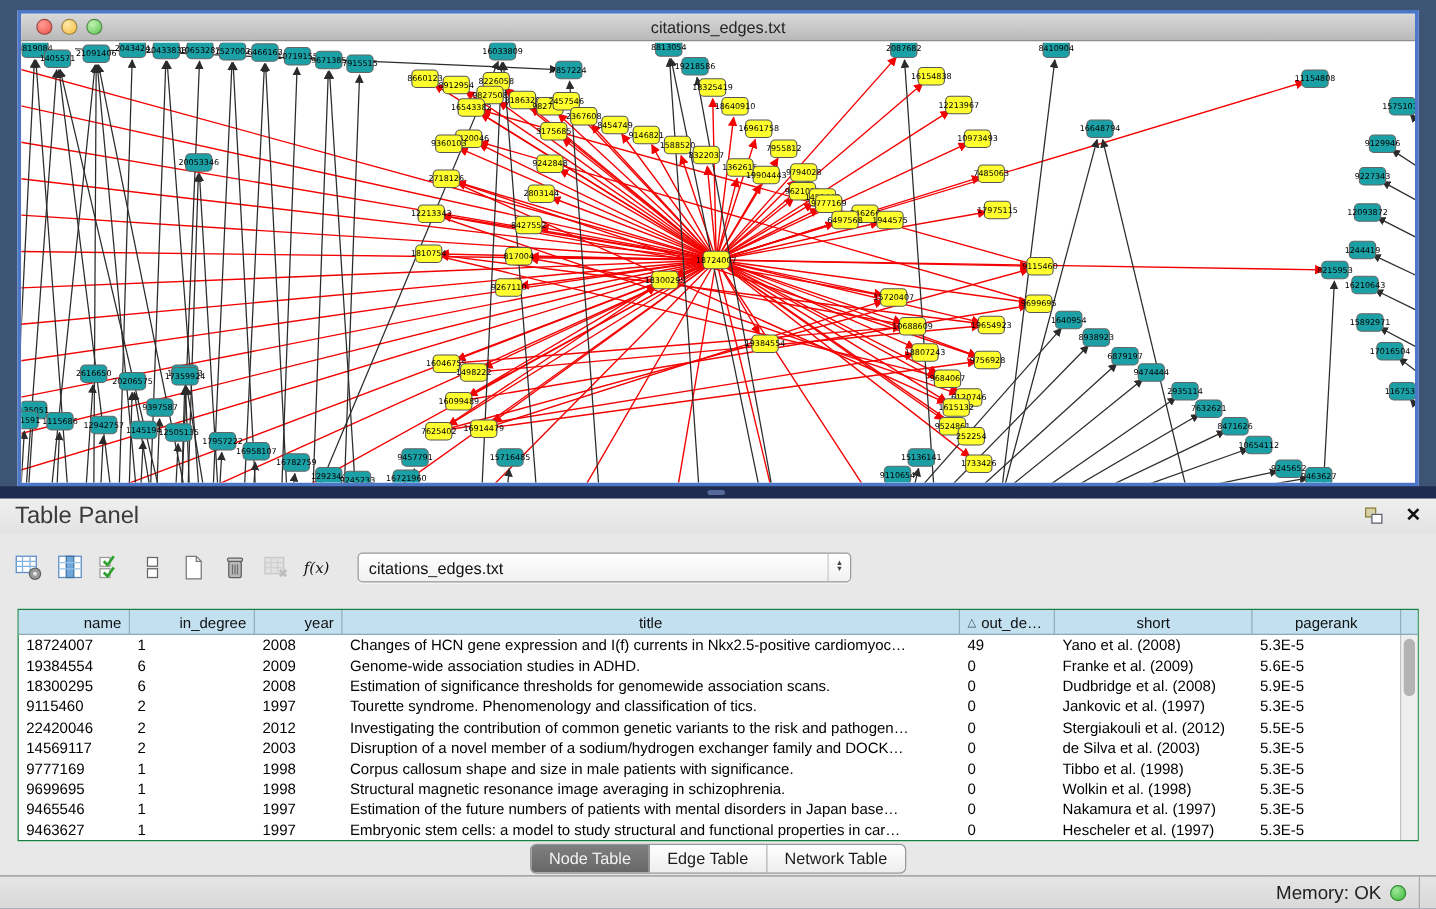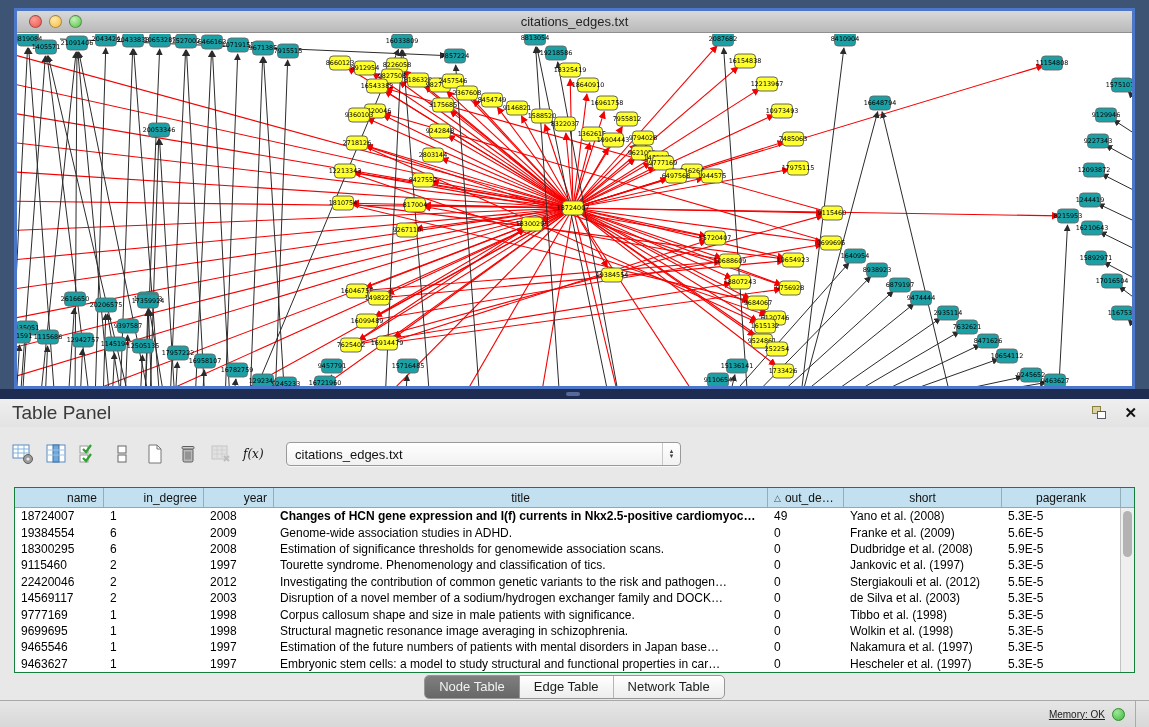--- a/index.html
+++ b/index.html
@@ -68,21 +68,21 @@
   .tabset { display:flex; border:1px solid #979797; border-radius:5px; overflow:hidden;
     background:linear-gradient(#ffffff,#ededed); }
   .tab { font-size:13px; padding:3px 14px 4px; color:#1c1c1c; cursor:pointer; }
   .tab.active { background:linear-gradient(#7f7f7f,#676767); color:#f2f2f2; }
   .tab + .tab { border-left:1px solid #b5b5b5; }
   .tab.active + .tab { border-left:1px solid #979797; }
 
   #status-bar { position:absolute; left:0; bottom:0; width:1149px; height:27px;
     background:linear-gradient(#e6e6e6,#d8d8d8); border-top:1px solid #a8a8a8;
     display:flex; align-items:center; justify-content:flex-end; }
-  #memory-label { font-size:10px; color:#222; margin-right:7px;text-decoration:underline; }
+  #memory-label { font-size:15px; color:#222; margin-right:7px; }
   #memory-dot { width:13px; height:13px; border-radius:50%;
     background:radial-gradient(circle at 35% 30%, #9fe89a, #3db83a); border:1px solid #2e8f2e; margin-right:10px; }
   #status-grip { width:1px; height:27px; background:#aaa; margin-right:13px; }
 </style>
 </head>
 <body>
 
 <div id="net-window">
   <div id="titlebar">
     <div class="lights">
@@ -887,21 +887,21 @@
         </div>
         <div class="th c" style="width: 119px;">
           <span>pagerank</span>
         </div>
       </div>
     <div id="tbody">
         <div class="tr">
           <div class="td" style="width: 89px;">18724007</div>
           <div class="td" style="width: 100px;">1</div>
           <div class="td" style="width: 70px;">2008</div>
-          <div class="td" style="width: 494px; font-weight: bold;">Changes of HCN gene expression and I(f) currents in Nkx2.5-positive cardiomyoc…</div>
+          <div class="td" style="width: 494px;">Changes of HCN gene expression and I(f) currents in Nkx2.5-positive cardiomyoc…</div>
           <div class="td" style="width: 76px;">49</div>
           <div class="td" style="width: 158px;">Yano et al. (2008)</div>
           <div class="td" style="width: 119px;">5.3E-5</div>
         </div>
         <div class="tr">
           <div class="td" style="width: 89px;">19384554</div>
           <div class="td" style="width: 100px;">6</div>
           <div class="td" style="width: 70px;">2009</div>
           <div class="td" style="width: 494px;">Genome-wide association studies in ADHD.</div>
           <div class="td" style="width: 76px;">0</div>

